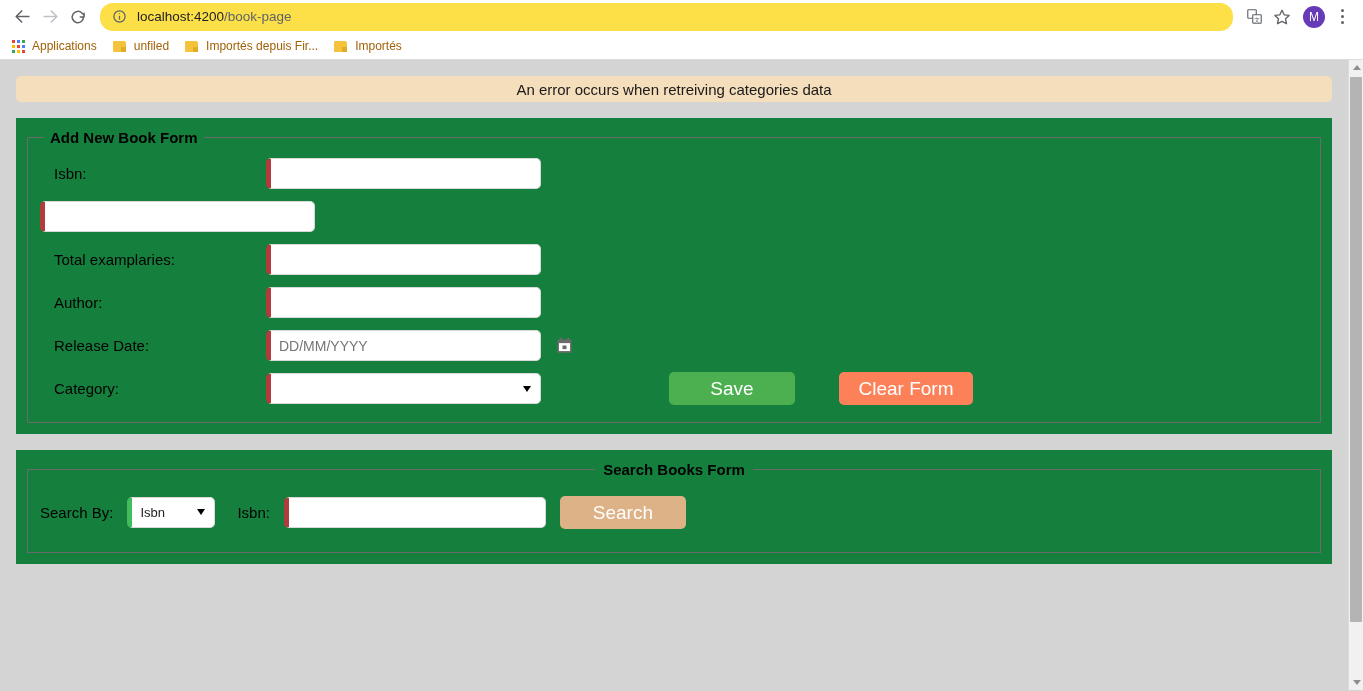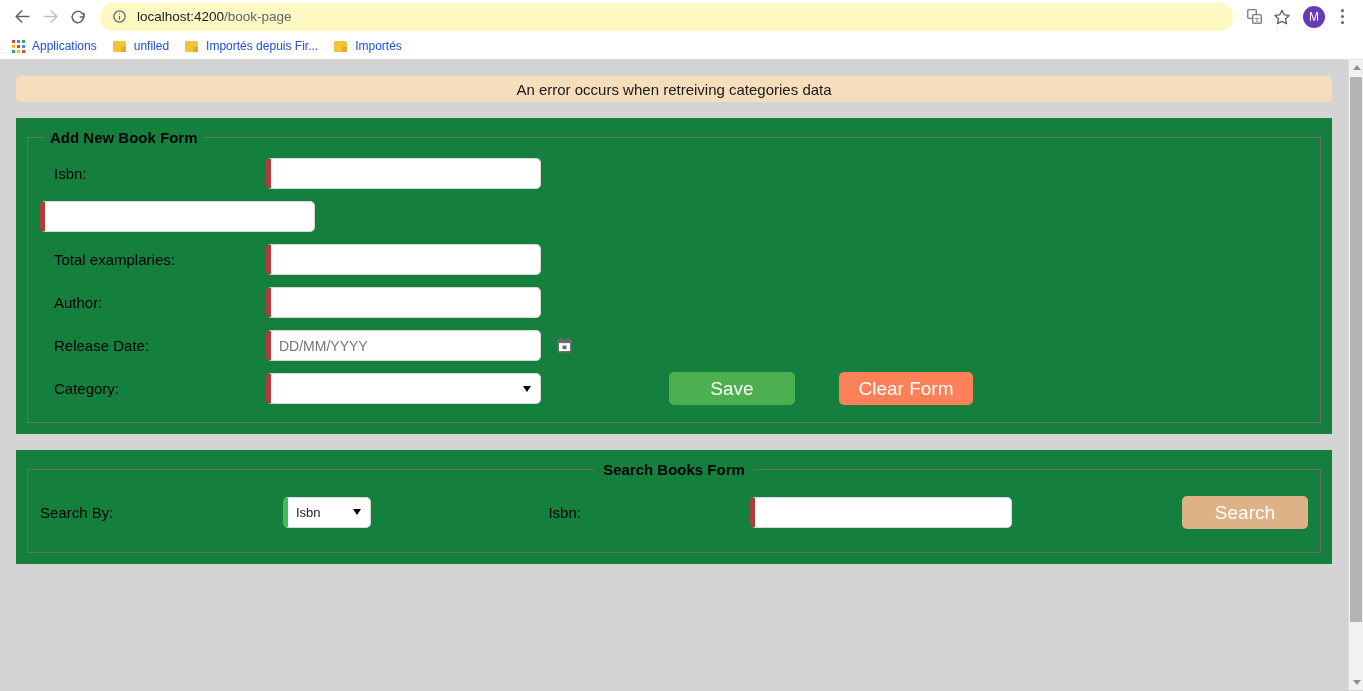--- a/index.html
+++ b/index.html
@@ -28,21 +28,21 @@
     display: flex; align-items: center; justify-content: center;
     color: #5f6368;
     flex: 0 0 auto;
   }
   .nav-btn.disabled { color: #bdc1c6; }
   .nav-btn svg { display: block; }
   .omnibox {
     flex: 1 1 auto;
     height: 26px;
     margin: 0 6px 0 8px;
-    background: #fef9c3;
+    background: #fde047;
     border-radius: 13px;
     display: flex;
     align-items: center;
     padding: 14px 12px;
     min-width: 0;
   }
   .omnibox .info-icon {
     width: 15px; height: 15px;
     flex: 0 0 auto;
     margin-right: 10px;
@@ -97,21 +97,21 @@
     display: flex;
     align-items: center;
     height: 22px;
     padding: 0 8px 0 2px;
     margin-right: 6px;
     border-radius: 4px;
     white-space: nowrap;
   }
   .bm-label {
     font-size: 12px;
-    color: #1d4ed8;
+    color: #a16207;
     margin-left: 7px;
   }
   .apps-grid {
     width: 13px; height: 13px;
     display: grid;
     grid-template-columns: repeat(3, 3px);
     grid-template-rows: repeat(3, 3px);
     gap: 2px;
   }
   .apps-grid i { display: block; width: 3px; height: 3px; }
@@ -252,23 +252,23 @@
     font-size: 19px;
     min-width: 126px;
     height: 33px;
     margin-left: 10px;
   }
 
   
   .search-row {
     display: flex;
     align-items: center;
-    justify-content: space-between;
+    justify-content: flex-start;
     height: 56px;
-    gap: 16px;
+    gap: 4px;
   }
   .search-label {
     font-size: 15px;
     color: #000;
     margin-right: 10px;
   }
   .search-label.second { margin-left: 18px; }
   .select-small {
     position: relative;
     width: 88px;

